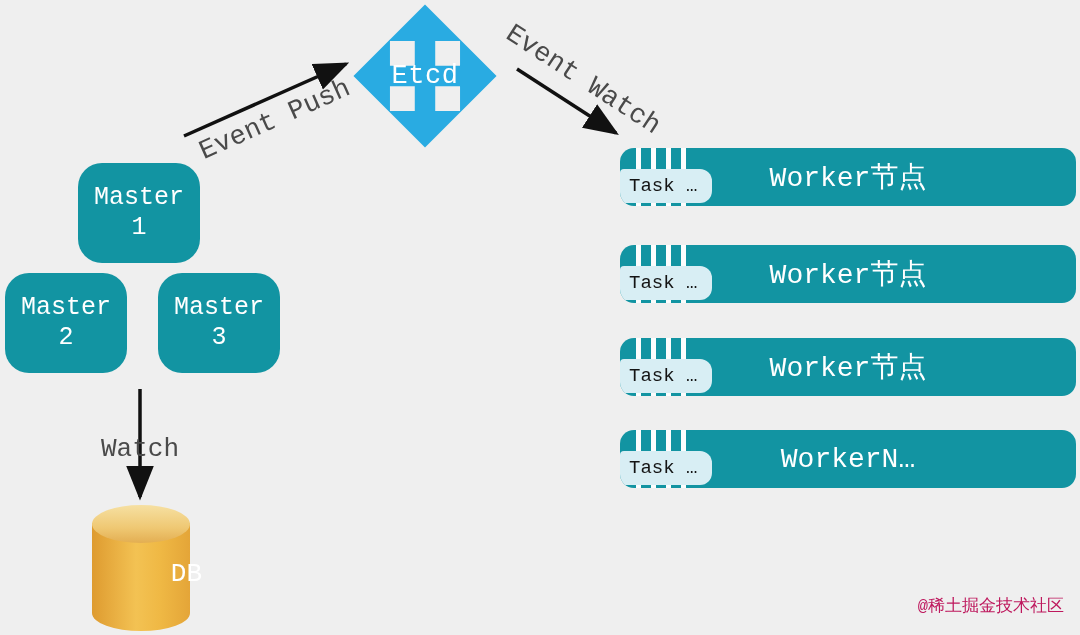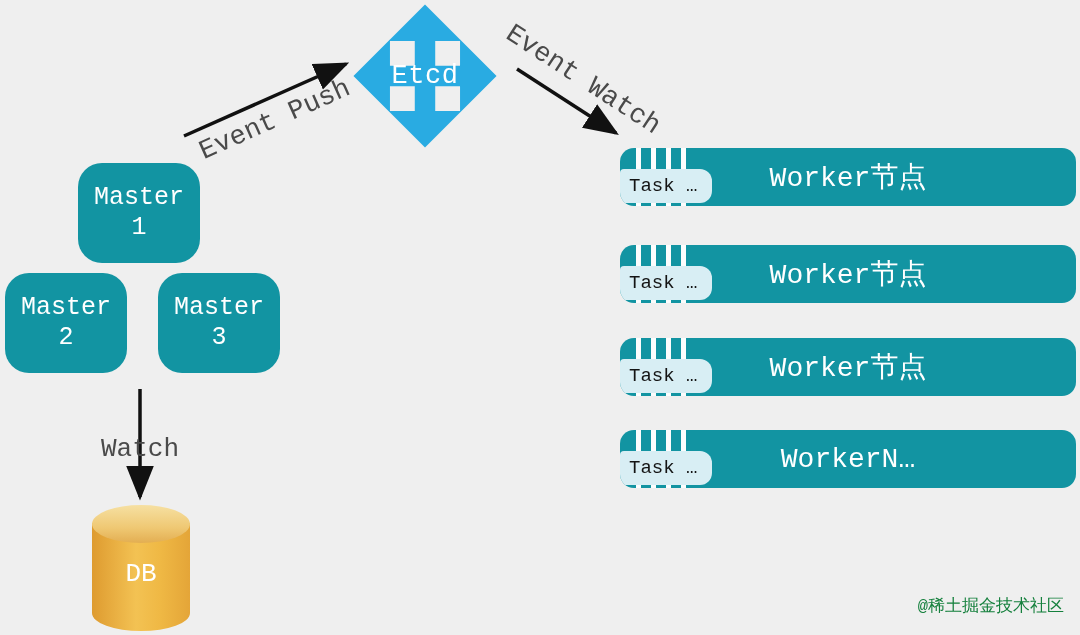--- a/index.html
+++ b/index.html
@@ -53,29 +53,29 @@
   .db { position:absolute; left:92px; top:505px; width:98px; height:126px; }
   .db-body {
     position:absolute; left:0; top:18px; width:98px; height:108px;
     background:linear-gradient(90deg,#DE9B30 0%,#F3C253 45%,#EFB844 70%,#E4A538 100%);
     border-radius:0 0 49px 49px / 0 0 18px 18px;
   }
   .db-top {
     position:absolute; left:0; top:0; width:98px; height:38px; border-radius:50%;
     background:linear-gradient(180deg,#F6E0A2 0%,#EFC873 60%,#E3AE52 100%);
   }
-  .db-label { position:absolute; left:0; top:54px; width:100%; text-align:center; color:#fff; font-size:26px; }
+  .db-label { position:absolute; left:0; top:54px; width:100%; text-align:right; color:#fff; font-size:26px;padding-left:12px; }
 
   
   .lbl { position:absolute; color:#4a4a4a; font-size:27px; white-space:nowrap; }
   #lbl-event-push  { left:275px; top:120px; transform:translate(-50%,-50%) rotate(-24deg); }
   #lbl-event-watch { left:583px; top:80px;  transform:translate(-50%,-50%) rotate(33deg); }
   #lbl-watch       { left:140px; top:449px; transform:translate(-50%,-50%); font-size:26px;text-align:right; }
   #lbl-caption     { left:847px; top:527px; transform:translate(-50%,-50%); font-size:25px; color:#4f4f4f; }
-  #watermark { position:absolute; right:16px; top:594px; color:#15803d; font-size:17px; }
+  #watermark { position:absolute; right:16px; top:594px; color:#be185d; font-size:17px; }
 </style>
 </head>
 <body>
 
 <div class="canvas">
 
   <svg id="arrows" width="1080" height="635">
     <defs>
       <marker id="ah" markerWidth="12" markerHeight="10" refX="9" refY="4" orient="auto">
         <path d="M0,0 L10,4 L0,8 Z" fill="#111"></path>

